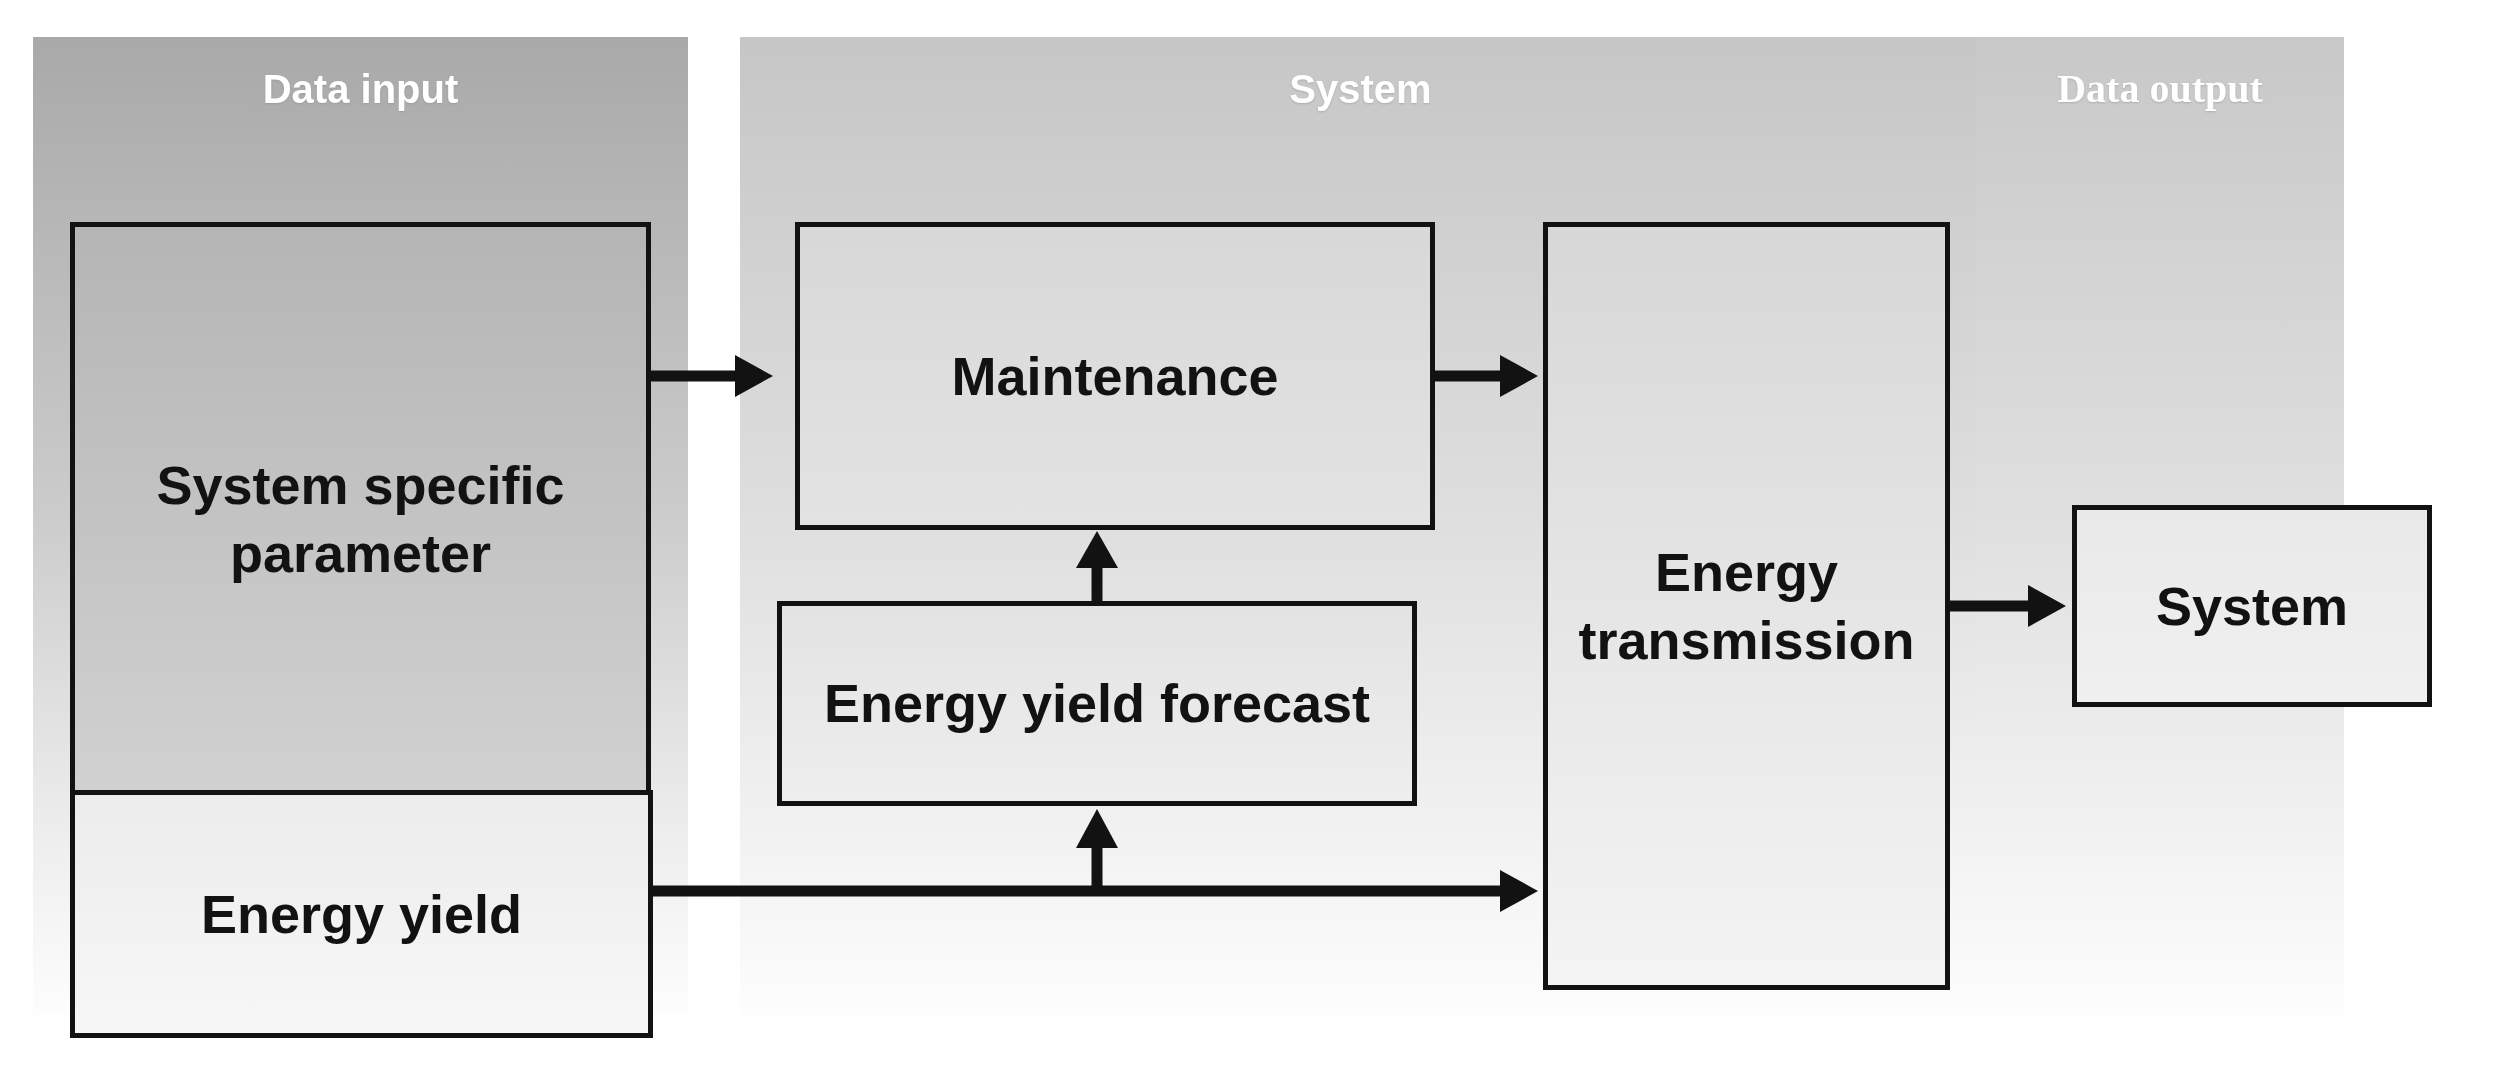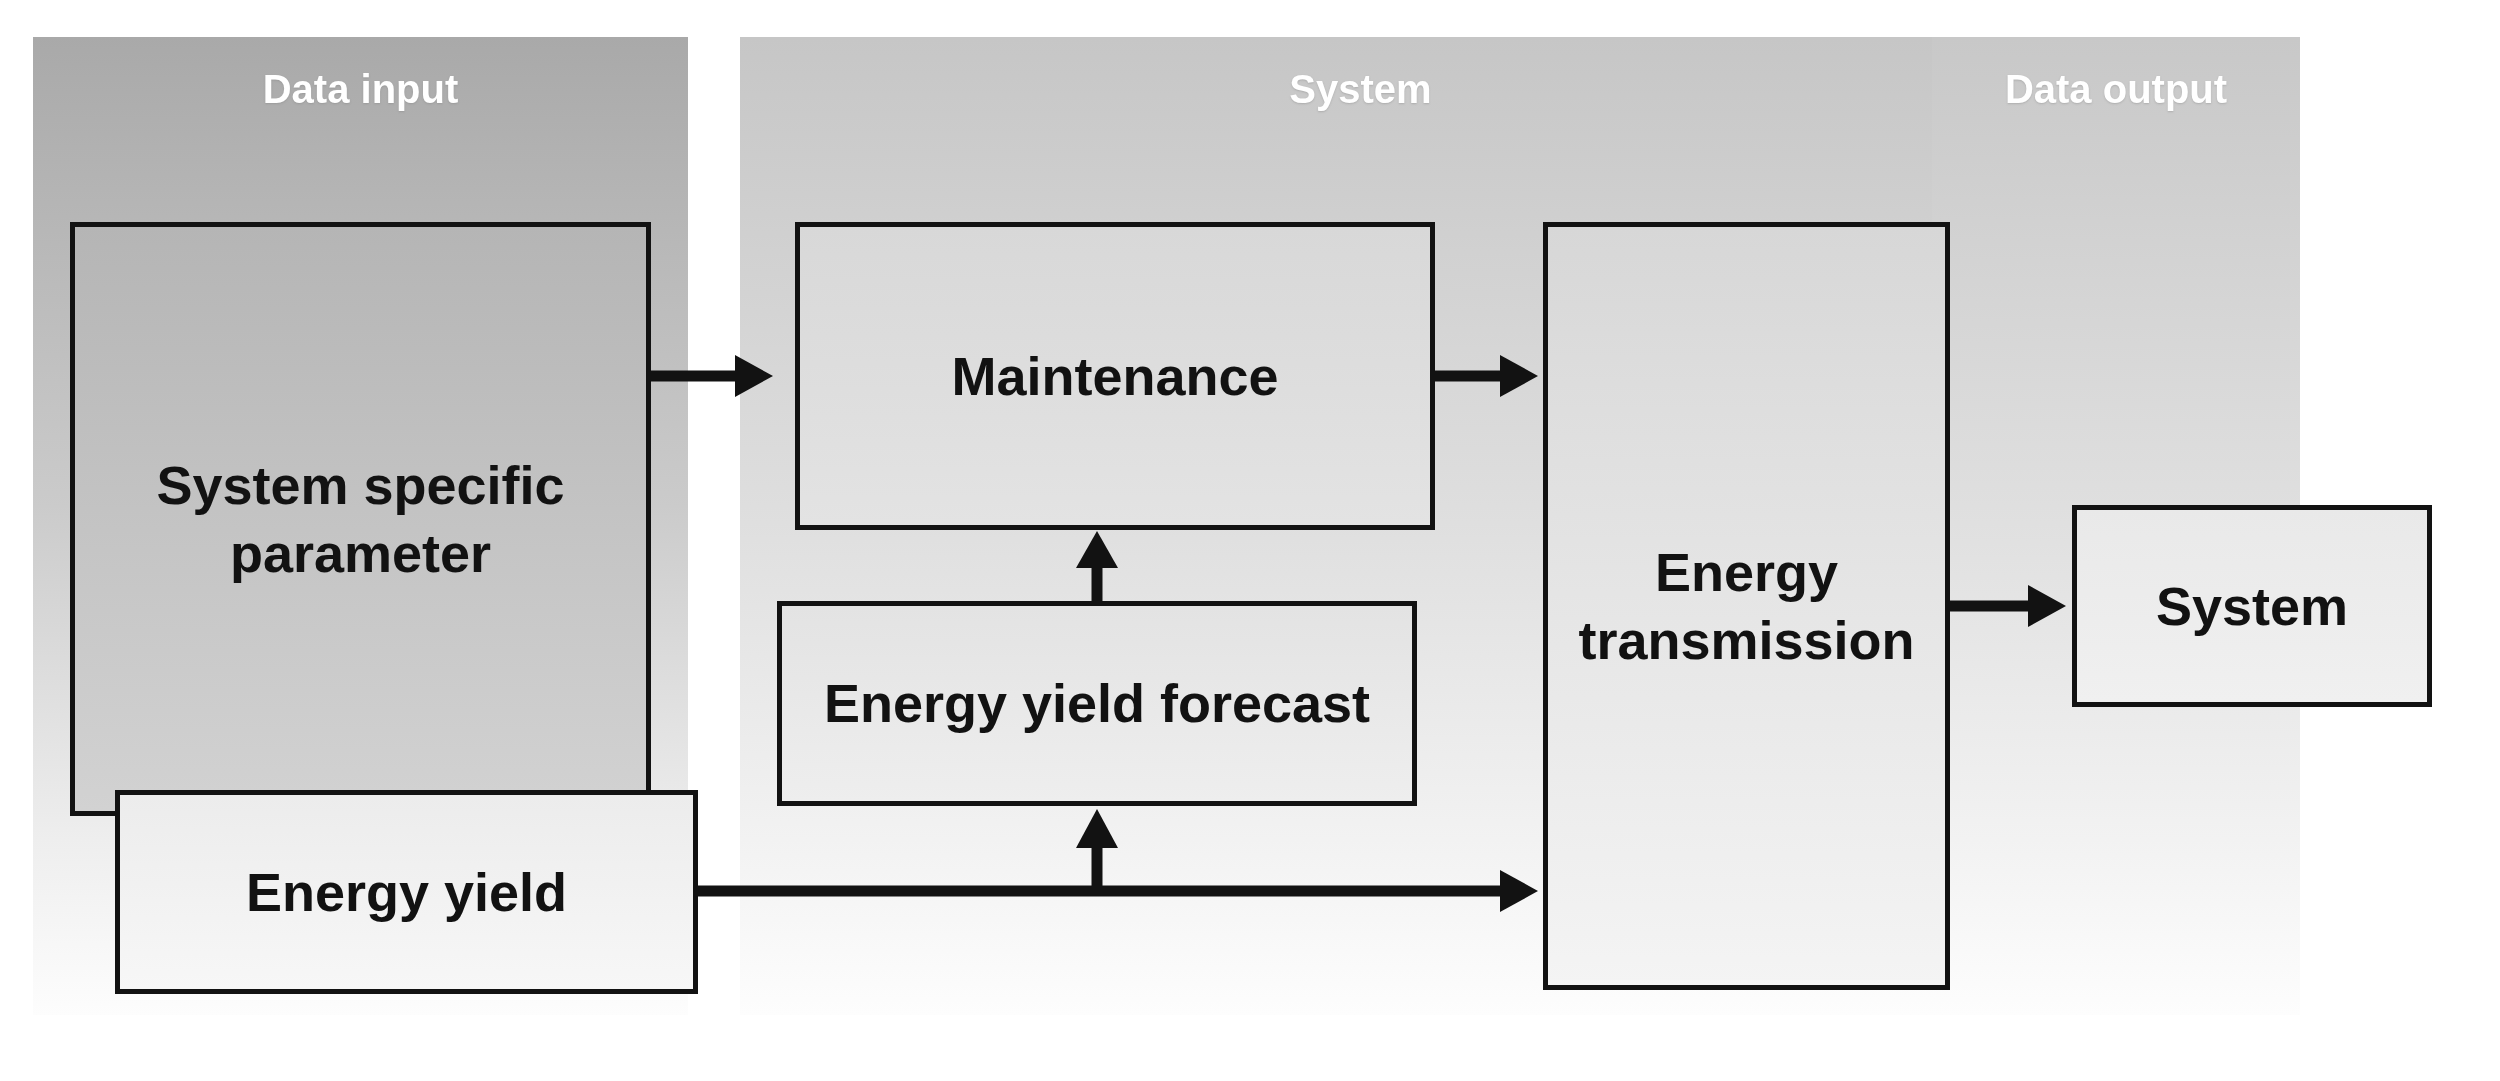--- a/index.html
+++ b/index.html
@@ -33,27 +33,28 @@
   .panel-model {
     left: 740px;
     width: 1241px;
     background: linear-gradient(180deg,
       var(--panel_model_top) 0%,
       var(--panel_model_mid) 48%,
       #f2f2f2 82%,
       var(--panel_fade_bottom) 100%);
   }
   .panel-output {
-    left: 1932px;
+    left: 1976px;
     width: 368px;
     background: linear-gradient(180deg,
       var(--panel_output_top) 0%,
       var(--panel_output_mid) 48%,
       #f2f2f2 82%,
       var(--panel_fade_bottom) 100%);
+    font-family: Liberation Serif, serif;
   }
   .panel-title {
     margin: 0;
     padding-top: 30px;
     text-align: center;
     font-size: 40px;
     font-weight: bold;
     line-height: 1.1;
     color: var(--header_text);
     text-shadow: 0 1px 2px rgba(120,120,120,0.35);
@@ -71,23 +72,22 @@
     font-weight: bold;
     line-height: 1.26;
     color: var(--box_text);
   }
   .node-ssp {
     left: 70px; top: 222px; width: 581px; height: 594px;
     padding: 12px 30px;
     background: linear-gradient(180deg, var(--box_ssp_top), var(--box_ssp_bottom));
   }
   .node-ey {
-    left: 70px; top: 790px; width: 583px; height: 204px;
+    left: 70px; top: 790px; width: 583px; height: 248px;
     background: linear-gradient(180deg, var(--box_ey_top), var(--box_ey_bottom));
-    margin-left: 45px;
   }
   .node-maintenance {
     left: 795px; top: 222px; width: 640px; height: 308px;
     background: linear-gradient(180deg, var(--box_maint_top), var(--box_maint_bottom));
   }
   .node-eyf {
     left: 777px; top: 601px; width: 640px; height: 205px;
     padding: 0 4px;
     background: linear-gradient(180deg, var(--box_eyf_top), var(--box_eyf_bottom));
   }

